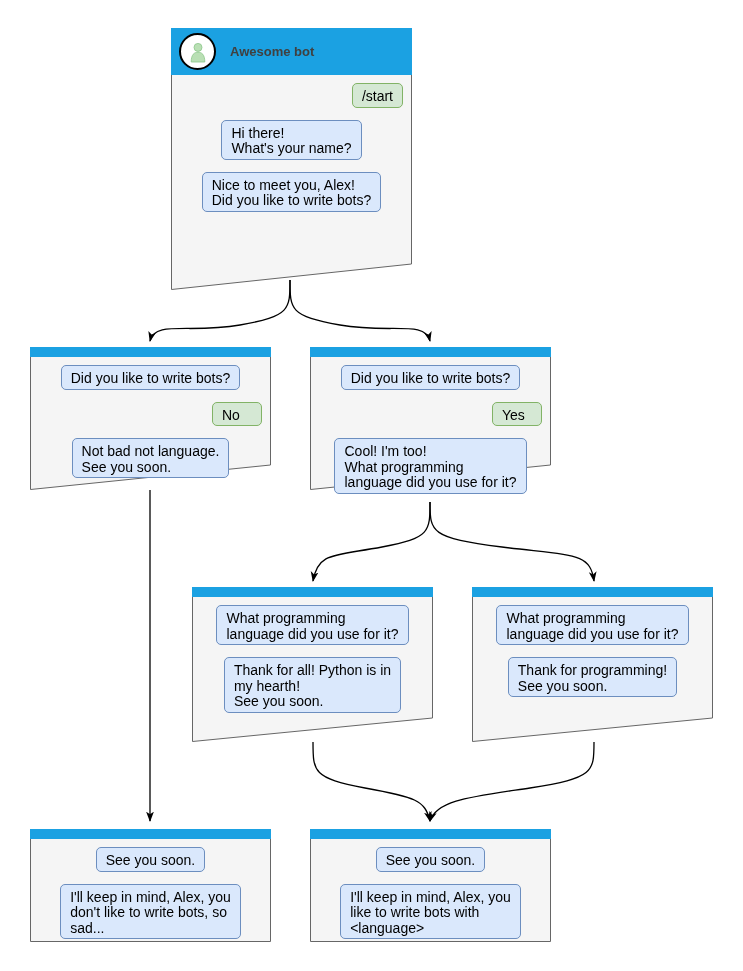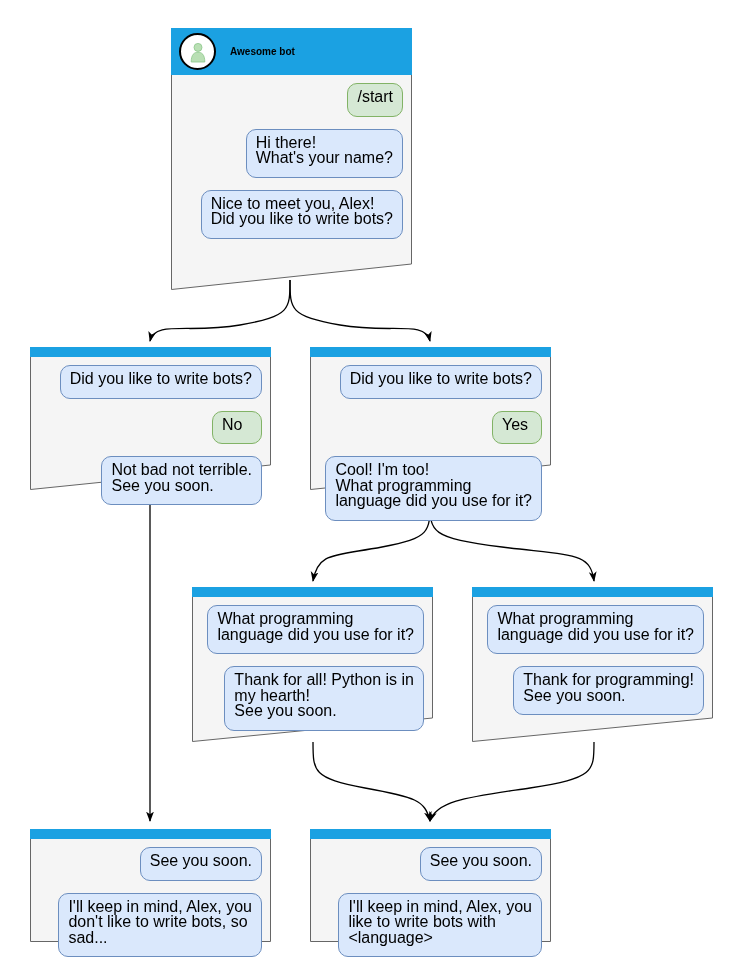--- a/index.html
+++ b/index.html
@@ -78,50 +78,50 @@
     border-radius: 50%;
     background: #ffffff;
     border: 2px solid #000000;
     box-sizing: border-box;
     display: flex;
     align-items: center;
     justify-content: center;
     flex: none;
   }
   .bot-title {
-    color: #000000;
-    font-size: 10px;
+    color: #404040;
+    font-size: 13px;
     font-weight: bold;
     margin-left: 14px;
     white-space: nowrap;
   }
 
   .node-body {
     position: absolute;
     left: 0;
     right: 0;
     box-sizing: border-box;
     padding: 8px 9px 0 9px;
   }
 
   
   .msg-row {
     display: flex;
     margin-bottom: 12px;
   }
-  .msg-row.bot { justify-content: flex-end; }
+  .msg-row.bot { justify-content: center; }
   .msg-row.user { justify-content: flex-end; }
 
   .bubble {
-    border-radius: 10px;
-    box-sizing: border-box;
-    font-size: 16px;
+    border-radius: 5px;
+    box-sizing: border-box;
+    font-size: 14px;
     line-height: 15.5px;
     color: #000000;
-    padding: 5px 9px 11px 9px;
+    padding: 5px 9px 2px 9px;
     white-space: pre-line;
   }
   .bubble.bot {
     background: #dae8fc;
     border: 1px solid #6c8ebf;
   }
   .bubble.user {
     background: #d5e8d4;
     border: 1px solid #82b366;
     min-width: 50px;
@@ -192,21 +192,21 @@
     <div class="node-inner">
       <div class="node-header"></div>
       <div class="node-body" style="top:10px;">
         <div class="msg-row bot">
           <div class="bubble bot">Did you like to write bots?</div>
         </div>
         <div class="msg-row user">
           <div class="bubble user">No</div>
         </div>
         <div class="msg-row bot">
-          <div class="bubble bot">Not bad not terrible.
+          <div class="bubble bot">Not bad not language.
 See you soon.</div>
         </div>
       </div>
     </div>
   </div>
 
   <div class="chat-node" style="left:310px; top:347px; width:241px; height:143px;">
     <svg class="node-skew" viewBox="0 0 241 143" preserveAspectRatio="none">
       <path d="M0.5,0.5 L240.5,0.5 L240.5,118 L0.5,142.5 Z" fill="#f5f5f5" stroke="#666666" stroke-width="1"></path>
     </svg>

